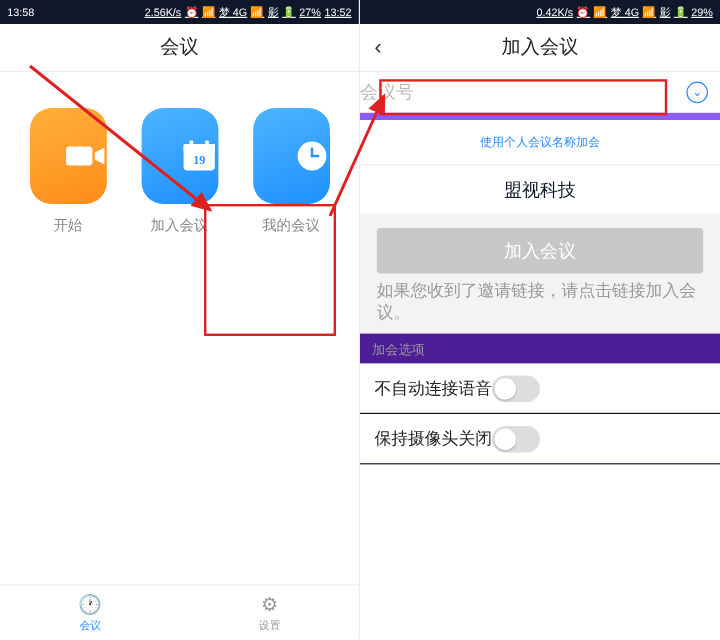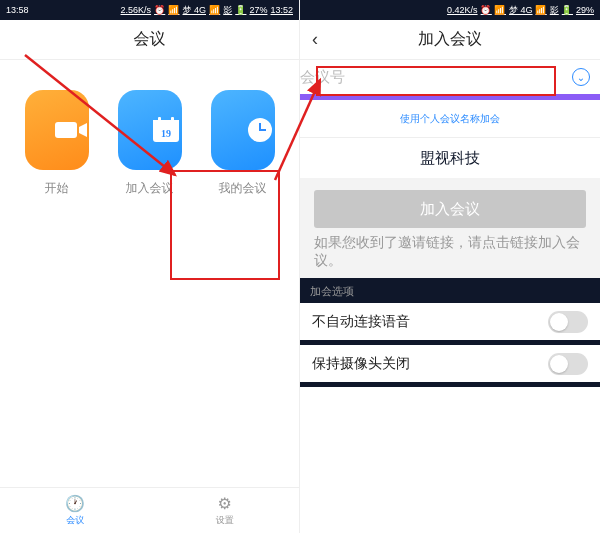--- a/index.html
+++ b/index.html
@@ -28,22 +28,22 @@
   .tab-item.inactive { color: #999; }
   .tab-icon { font-size: 16px; }
   .input-row { height: 40px; display: flex; align-items: center; justify-content: flex-start; border-bottom: 6px solid #8b5cf6; position: relative; }
   .input-ph { color: #bbb; font-size: 15px; }
   .chev-circle { position: absolute; right: 10px; width: 18px; height: 18px; border: 1px solid #2d8cff; border-radius: 50%; display: flex; align-items: center; justify-content: center; color: #2d8cff; font-size: 10px; }
   .link-row { height: 38px; display: flex; align-items: center; justify-content: center; color: #2d8cff; font-size: 10px; border-bottom: 1px solid #eee; }
   .name-row { height: 40px; display: flex; align-items: center; justify-content: center; font-size: 15px; color: #0f172a; }
   .btn-section { background: #f3f3f3; padding: 12px 14px 8px 14px; }
   .join-btn { height: 38px; background: #c7c7c7; color: #fff; display: flex; align-items: center; justify-content: center; font-size: 15px; border-radius: 3px; }
   .hint { font-size: 14px; color: #999; margin-top: 6px; }
-  .section-label { font-size: 11px; color: #999; padding: 6px 10px 4px 10px; background: #0f172a; }
-  .toggle-row { height: 42px; display: flex; align-items: center; justify-content: space-between; padding: 0 12px; border-bottom: 5px solid #0f172a; font-size: 14px; color: #222; background: #fff; }
+  .section-label { font-size: 11px; color: #999; padding: 6px 10px 4px 10px; background: #4c1d95; }
+  .toggle-row { height: 42px; display: flex; align-items: center; padding: 0 12px; border-bottom: 1px solid #0f172a; font-size: 14px; color: #222; background: #fff; }
   .toggle { width: 40px; height: 22px; background: #ddd; border-radius: 11px; position: relative; }
   .toggle::after { content: ''; position: absolute; width: 18px; height: 18px; background: #fff; border-radius: 50%; top: 2px; left: 2px; box-shadow: 0 1px 2px rgba(0,0,0,0.2); }
   svg.arrow { position: absolute; pointer-events: none; }
   .cam-svg { width: 36px; height: 24px; }
   .plus-svg { width: 26px; height: 26px; }
   .cal-svg { width: 32px; height: 30px; }
   .clock-svg { width: 30px; height: 30px; }
 </style>
 </head>
 <body>

